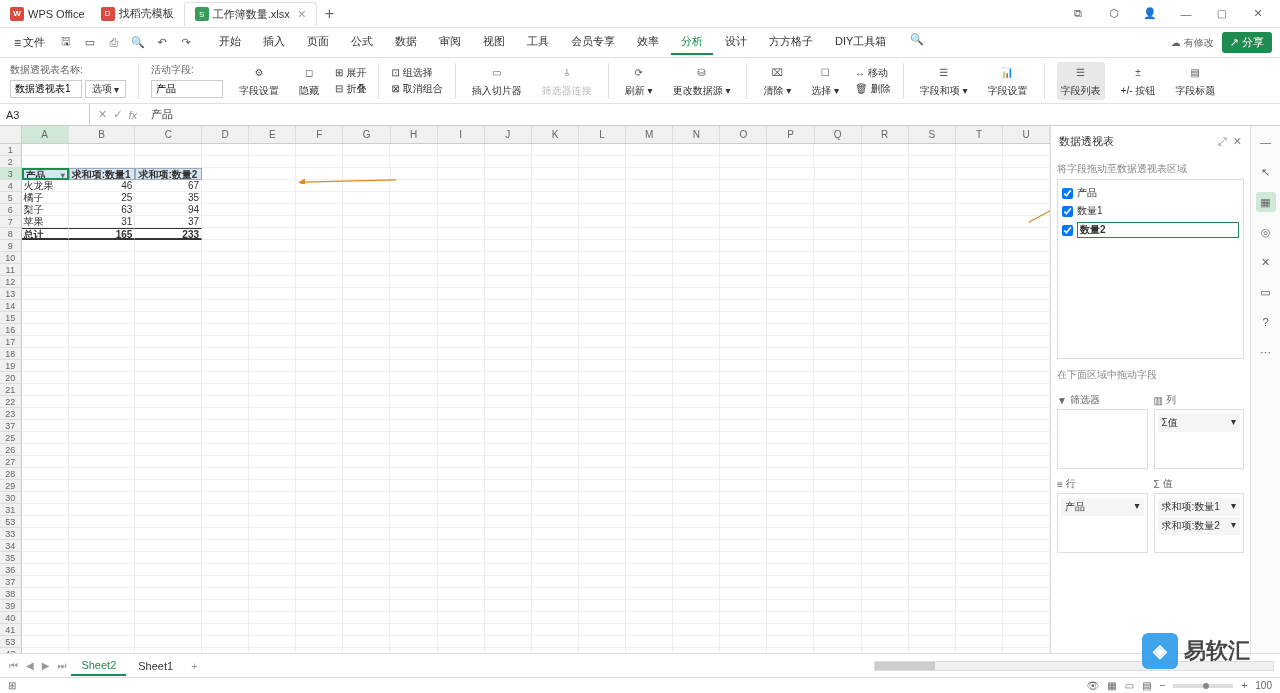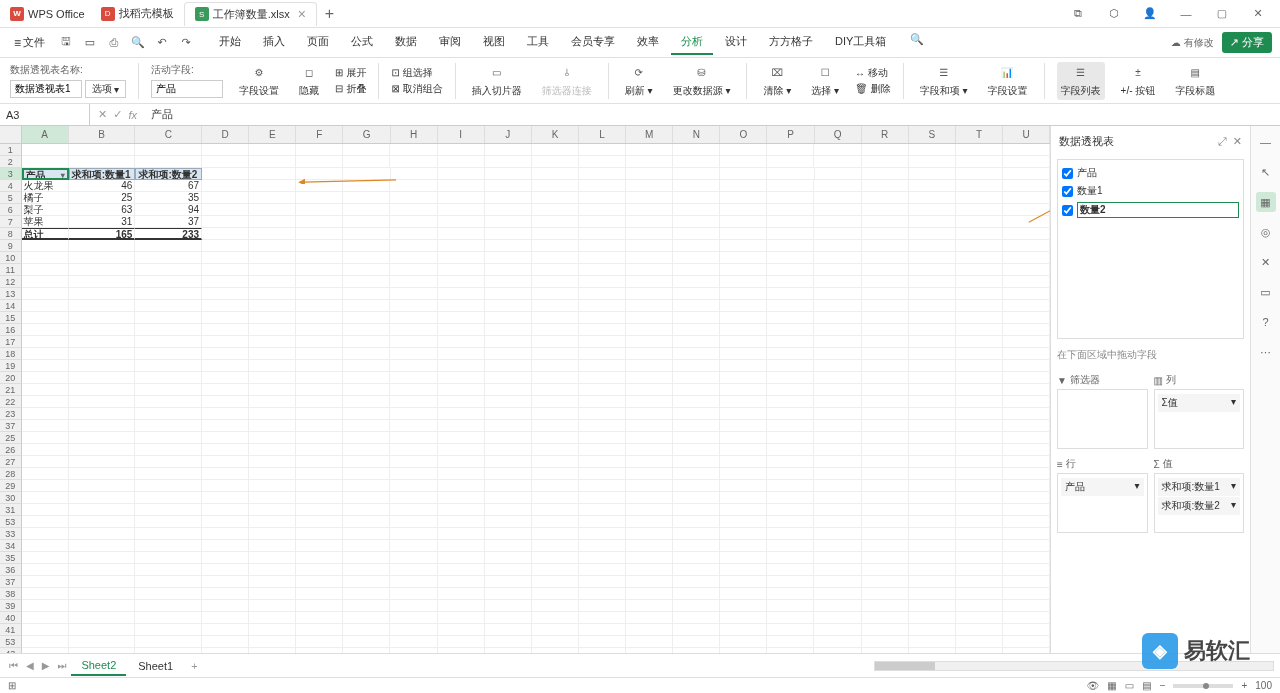--- a/index.html
+++ b/index.html
@@ -1365,20 +1365,21 @@
 
   <div class="side-panel">
     <div class="sp-title">
       <span>数据透视表</span>
       <span class="sp-close">
         <span>⤢</span>
         <span>✕</span>
       </span>
     </div>
     <div class="sp-section">
+      <div class="sp-hint">将字段拖动至数据透视表区域</div>
       <div class="field-list">
         <div class="field-item">
             <input type="checkbox" checked="" style="">
             <span>产品</span>
           </div>
         <div class="field-item">
             <input type="checkbox" checked="" style="">
             <span>数量1</span>
           </div>
         <div class="field-item editing">

